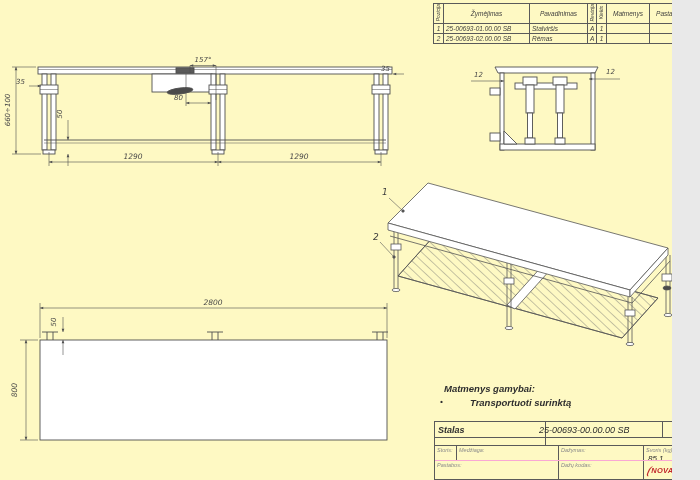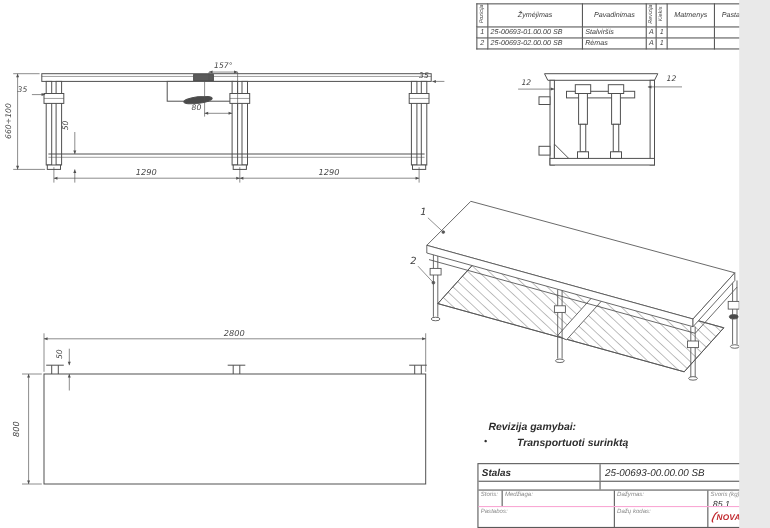--- a/index.html
+++ b/index.html
@@ -1,16 +1,16 @@
 <!DOCTYPE html>
 <html><head>
 <meta charset="utf-8">
 <style>
   html,body{margin:0;padding:0;background:#e9e9e9;}
-  #stage{position:relative;width:672px;height:480px;background:#ffffff;overflow:hidden;
+  #stage{position:relative;width:672px;height:480px;background:#fef9c3;overflow:hidden;
          font-family:"Liberation Sans", sans-serif;color:#3d3d3d;}
   svg text{font-family:"DejaVu Sans", sans-serif;}
   .view{position:absolute;}
   .dt{font-style:italic;font-size:7px;fill:#474747;}
   .dt-big{font-style:italic;font-size:7.5px;fill:#474747;}
   .balloon{font-style:italic;font-size:9px;fill:#3d3d3d;}
 
   
   #parts-table{position:absolute;left:433px;top:3px;width:253px;border-collapse:collapse;table-layout:fixed;}
   #parts-table td,#parts-table th{border:1px solid #5a5a5a;padding:0 2px;font-style:italic;color:#3d3d3d;
@@ -280,33 +280,33 @@
       <td>Rėmas</td>
       <td class="c">A</td>
       <td class="c">1</td>
       <td></td>
       <td></td>
     </tr>
   </tbody>
     </table>
 
   <div id="notes">
-    <div class="nt">Revizija gamybai:</div>
+    <div class="nt">Matmenys gamybai:</div>
     <div class="nrow">
       <span class="bl">•</span>
       <span>Transportuoti surinktą</span>
     </div>
   </div>
 
   <div id="title-block">
     <div class="tb-row" style="top:0;height:16px;border-bottom:1px solid #5a5a5a;">
       <div class="tb-cell" style="left:0;width:111px;font-weight:bold;">
           <div class="val-name">Stalas</div>
         </div>
-      <div class="tb-cell" style="left:111px;width:128px;">
+      <div class="tb-cell" style="left:100px;width:128px;">
           <div class="val-code">25-00693-00.00.00 SB</div>
         </div>
       <div class="tb-cell" style="left:239px;width:13px;">
           <div class="val-rev">A</div>
         </div>
     </div>
     <div class="tb-row" style="top:16px;height:8px;border-bottom:1px solid #5a5a5a;">
       <div class="tb-cell" style="left:0;width:111px;"></div>
       <div class="tb-cell" style="left:111px;width:128px;"></div>
       <div class="tb-cell" style="left:239px;width:13px;"></div>

